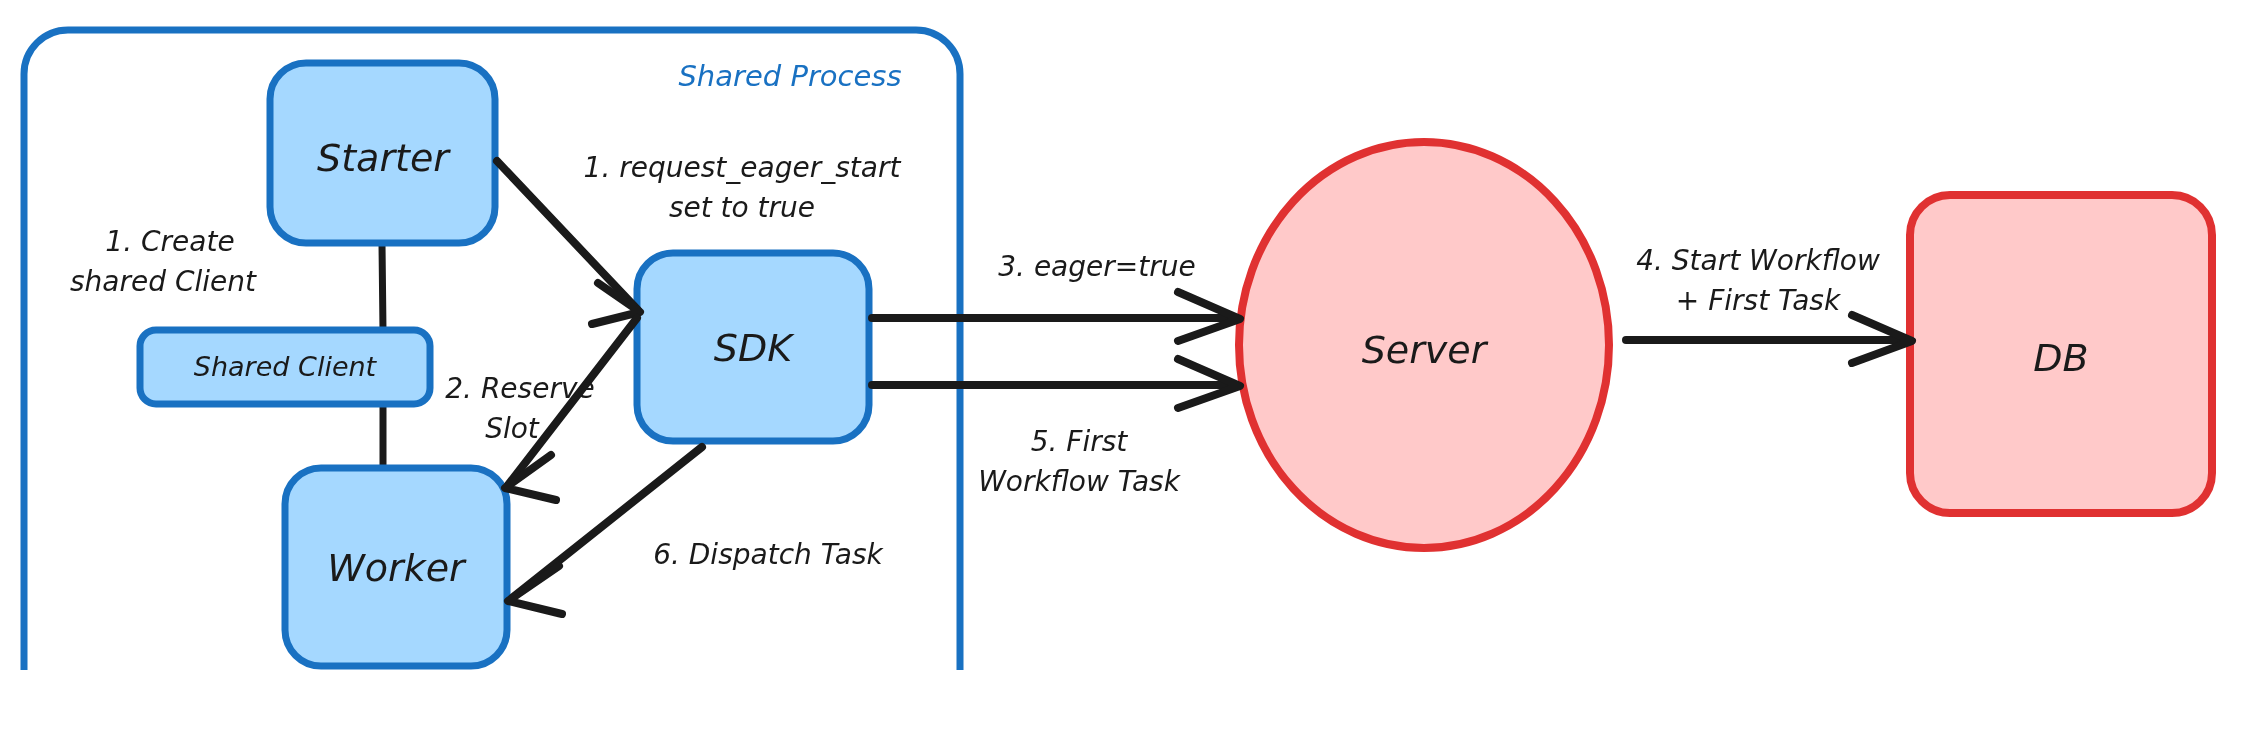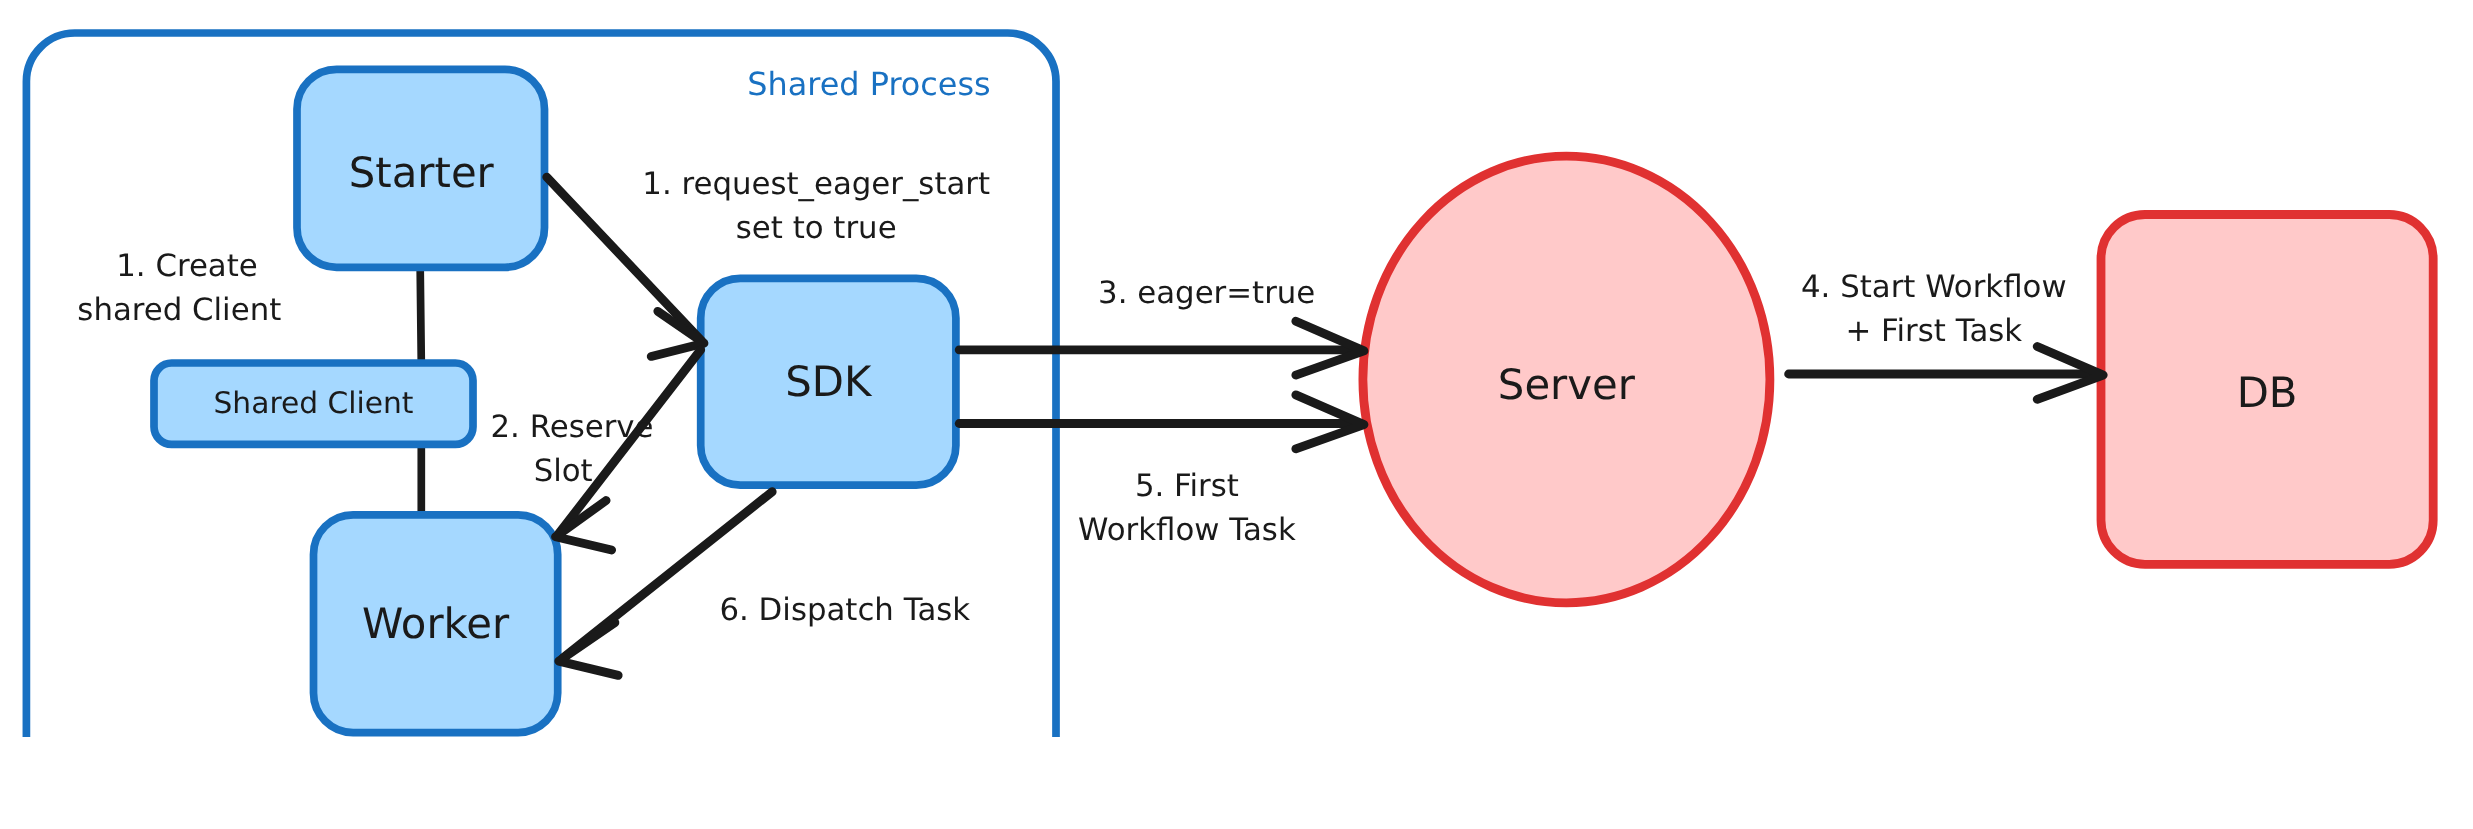--- a/index.html
+++ b/index.html
@@ -9,20 +9,21 @@
   }
   body {
     font-family: "DejaVu Sans", sans-serif;
   }
   #canvas {
     position: relative;
     width: 2248px;
     height: 670px;
     background: #ffffff;
     overflow: hidden;
+    font-style: italic;
   }
   svg#diagram {
     position: absolute;
     left: 0;
     top: 0;
     width: 2248px;
     height: 754px;
   }
   .node-label {
     font-family: "DejaVu Sans", sans-serif;

